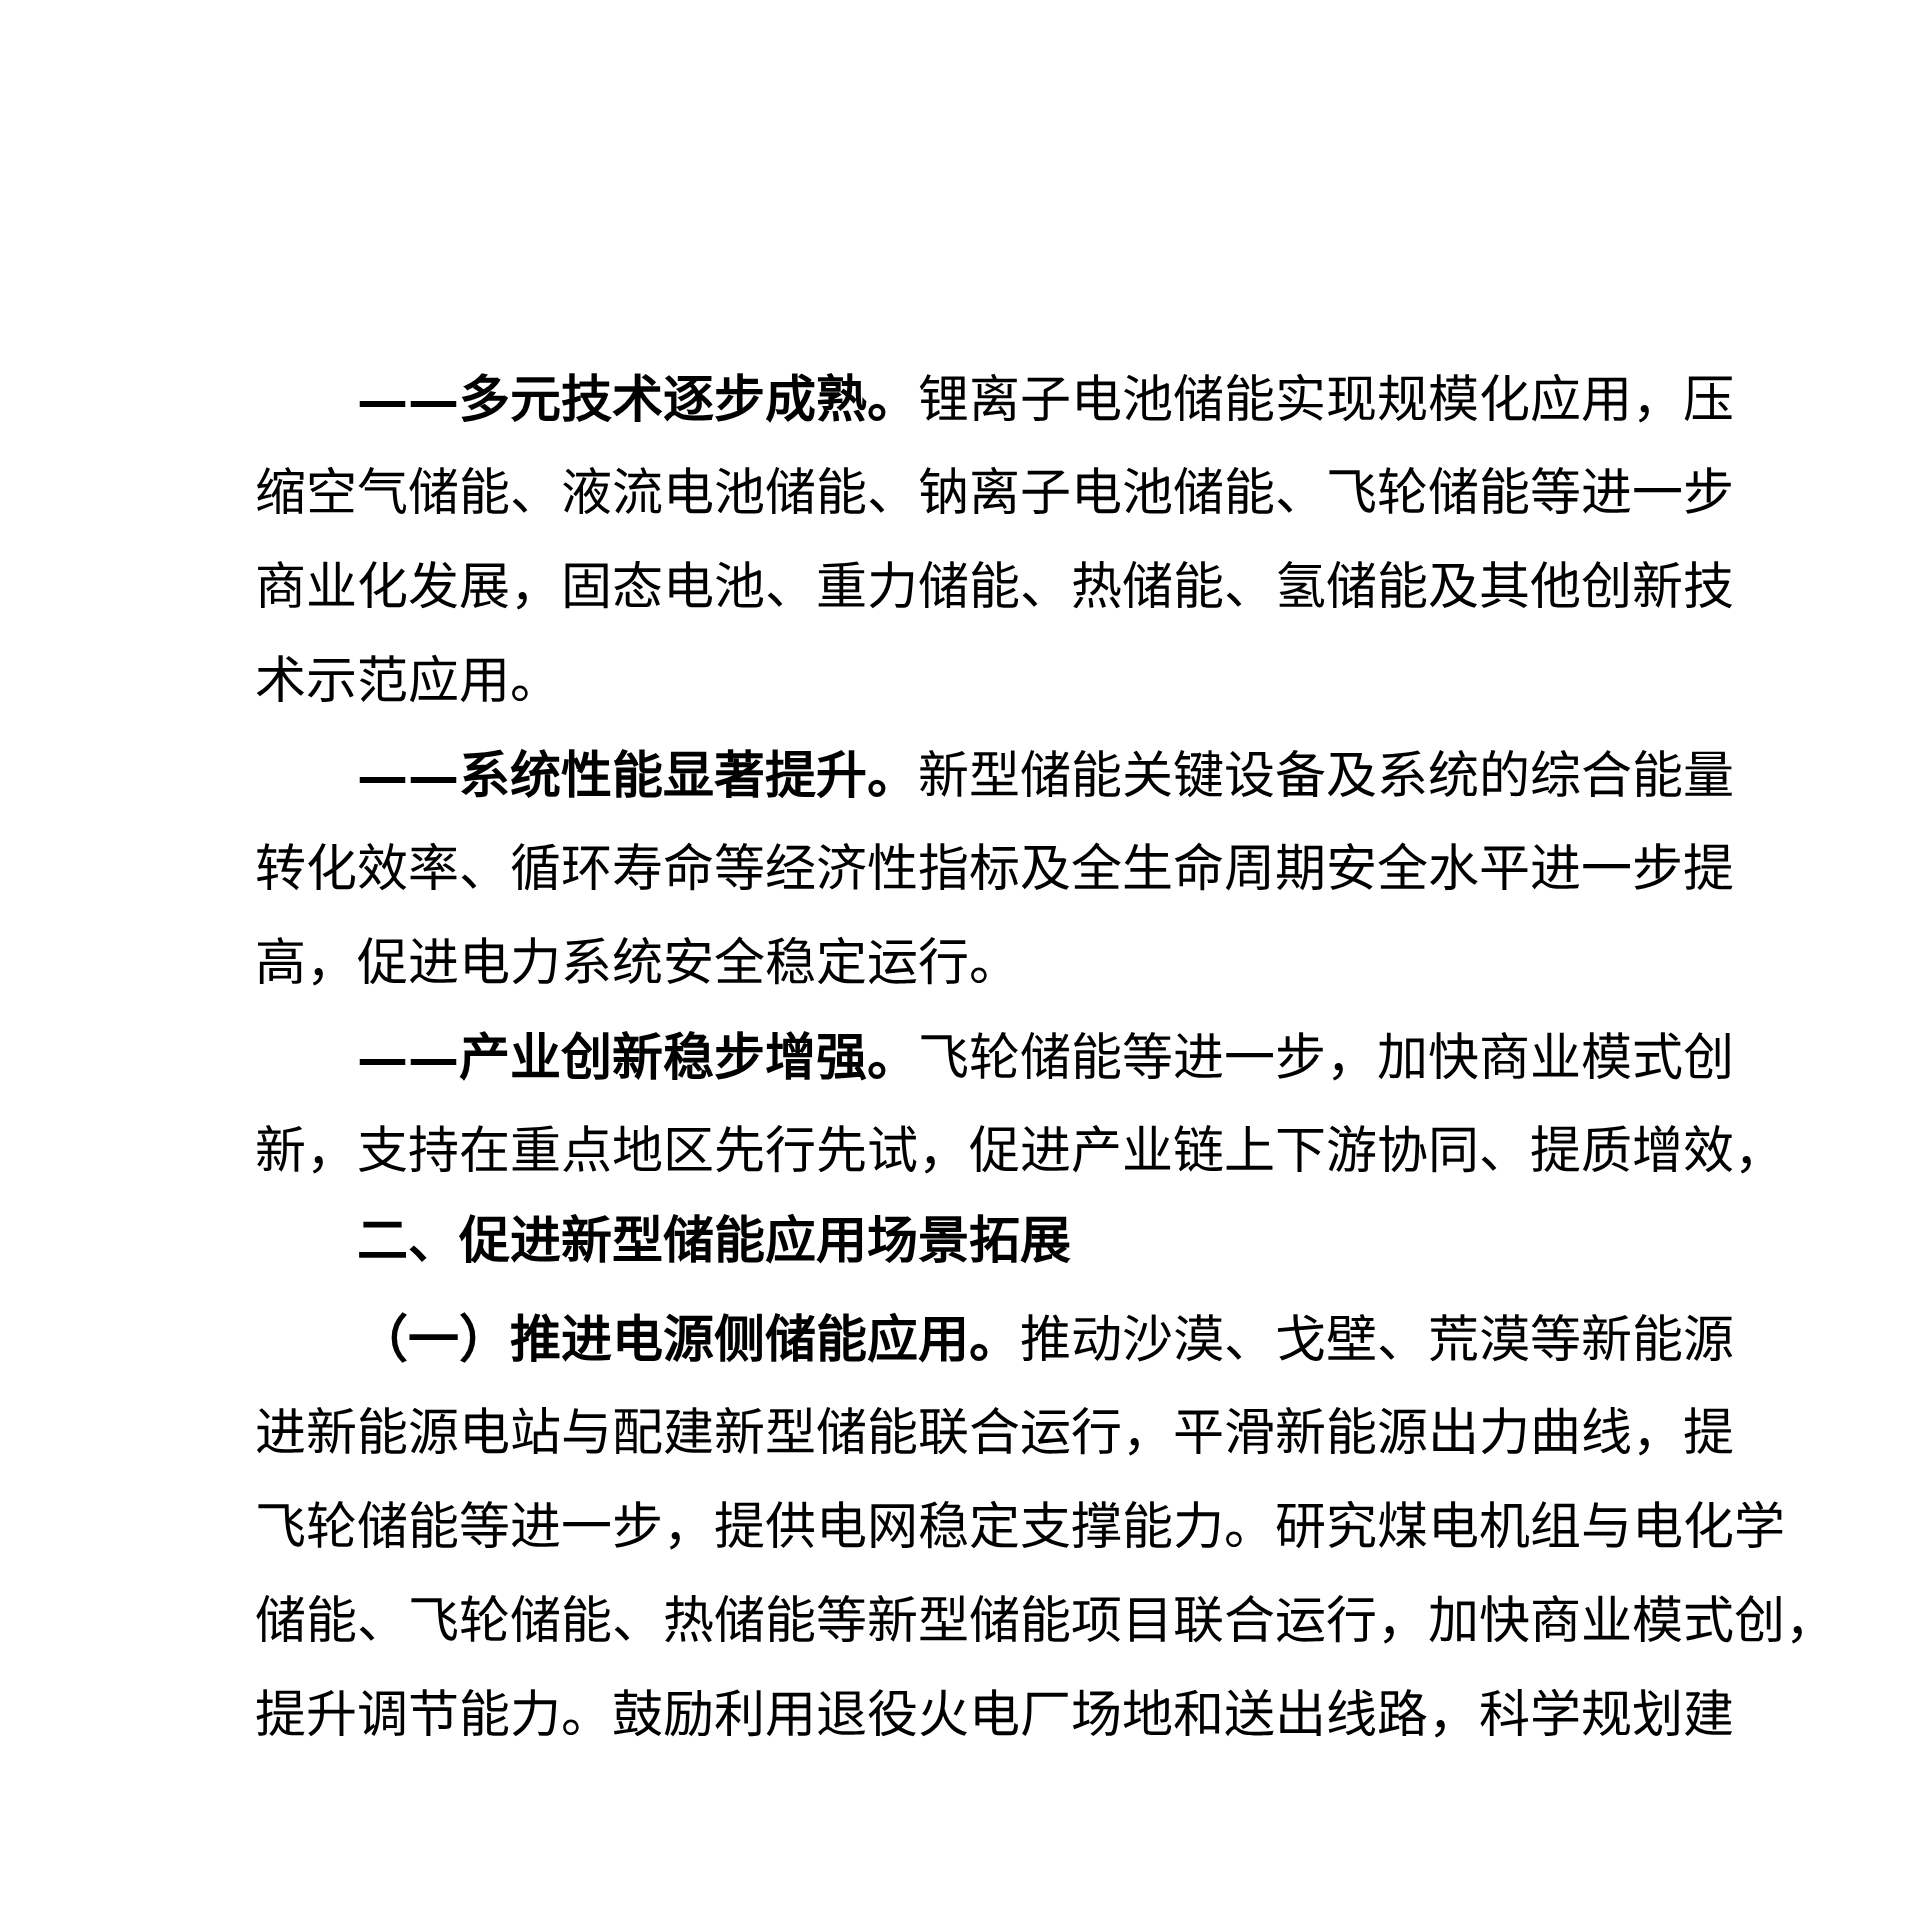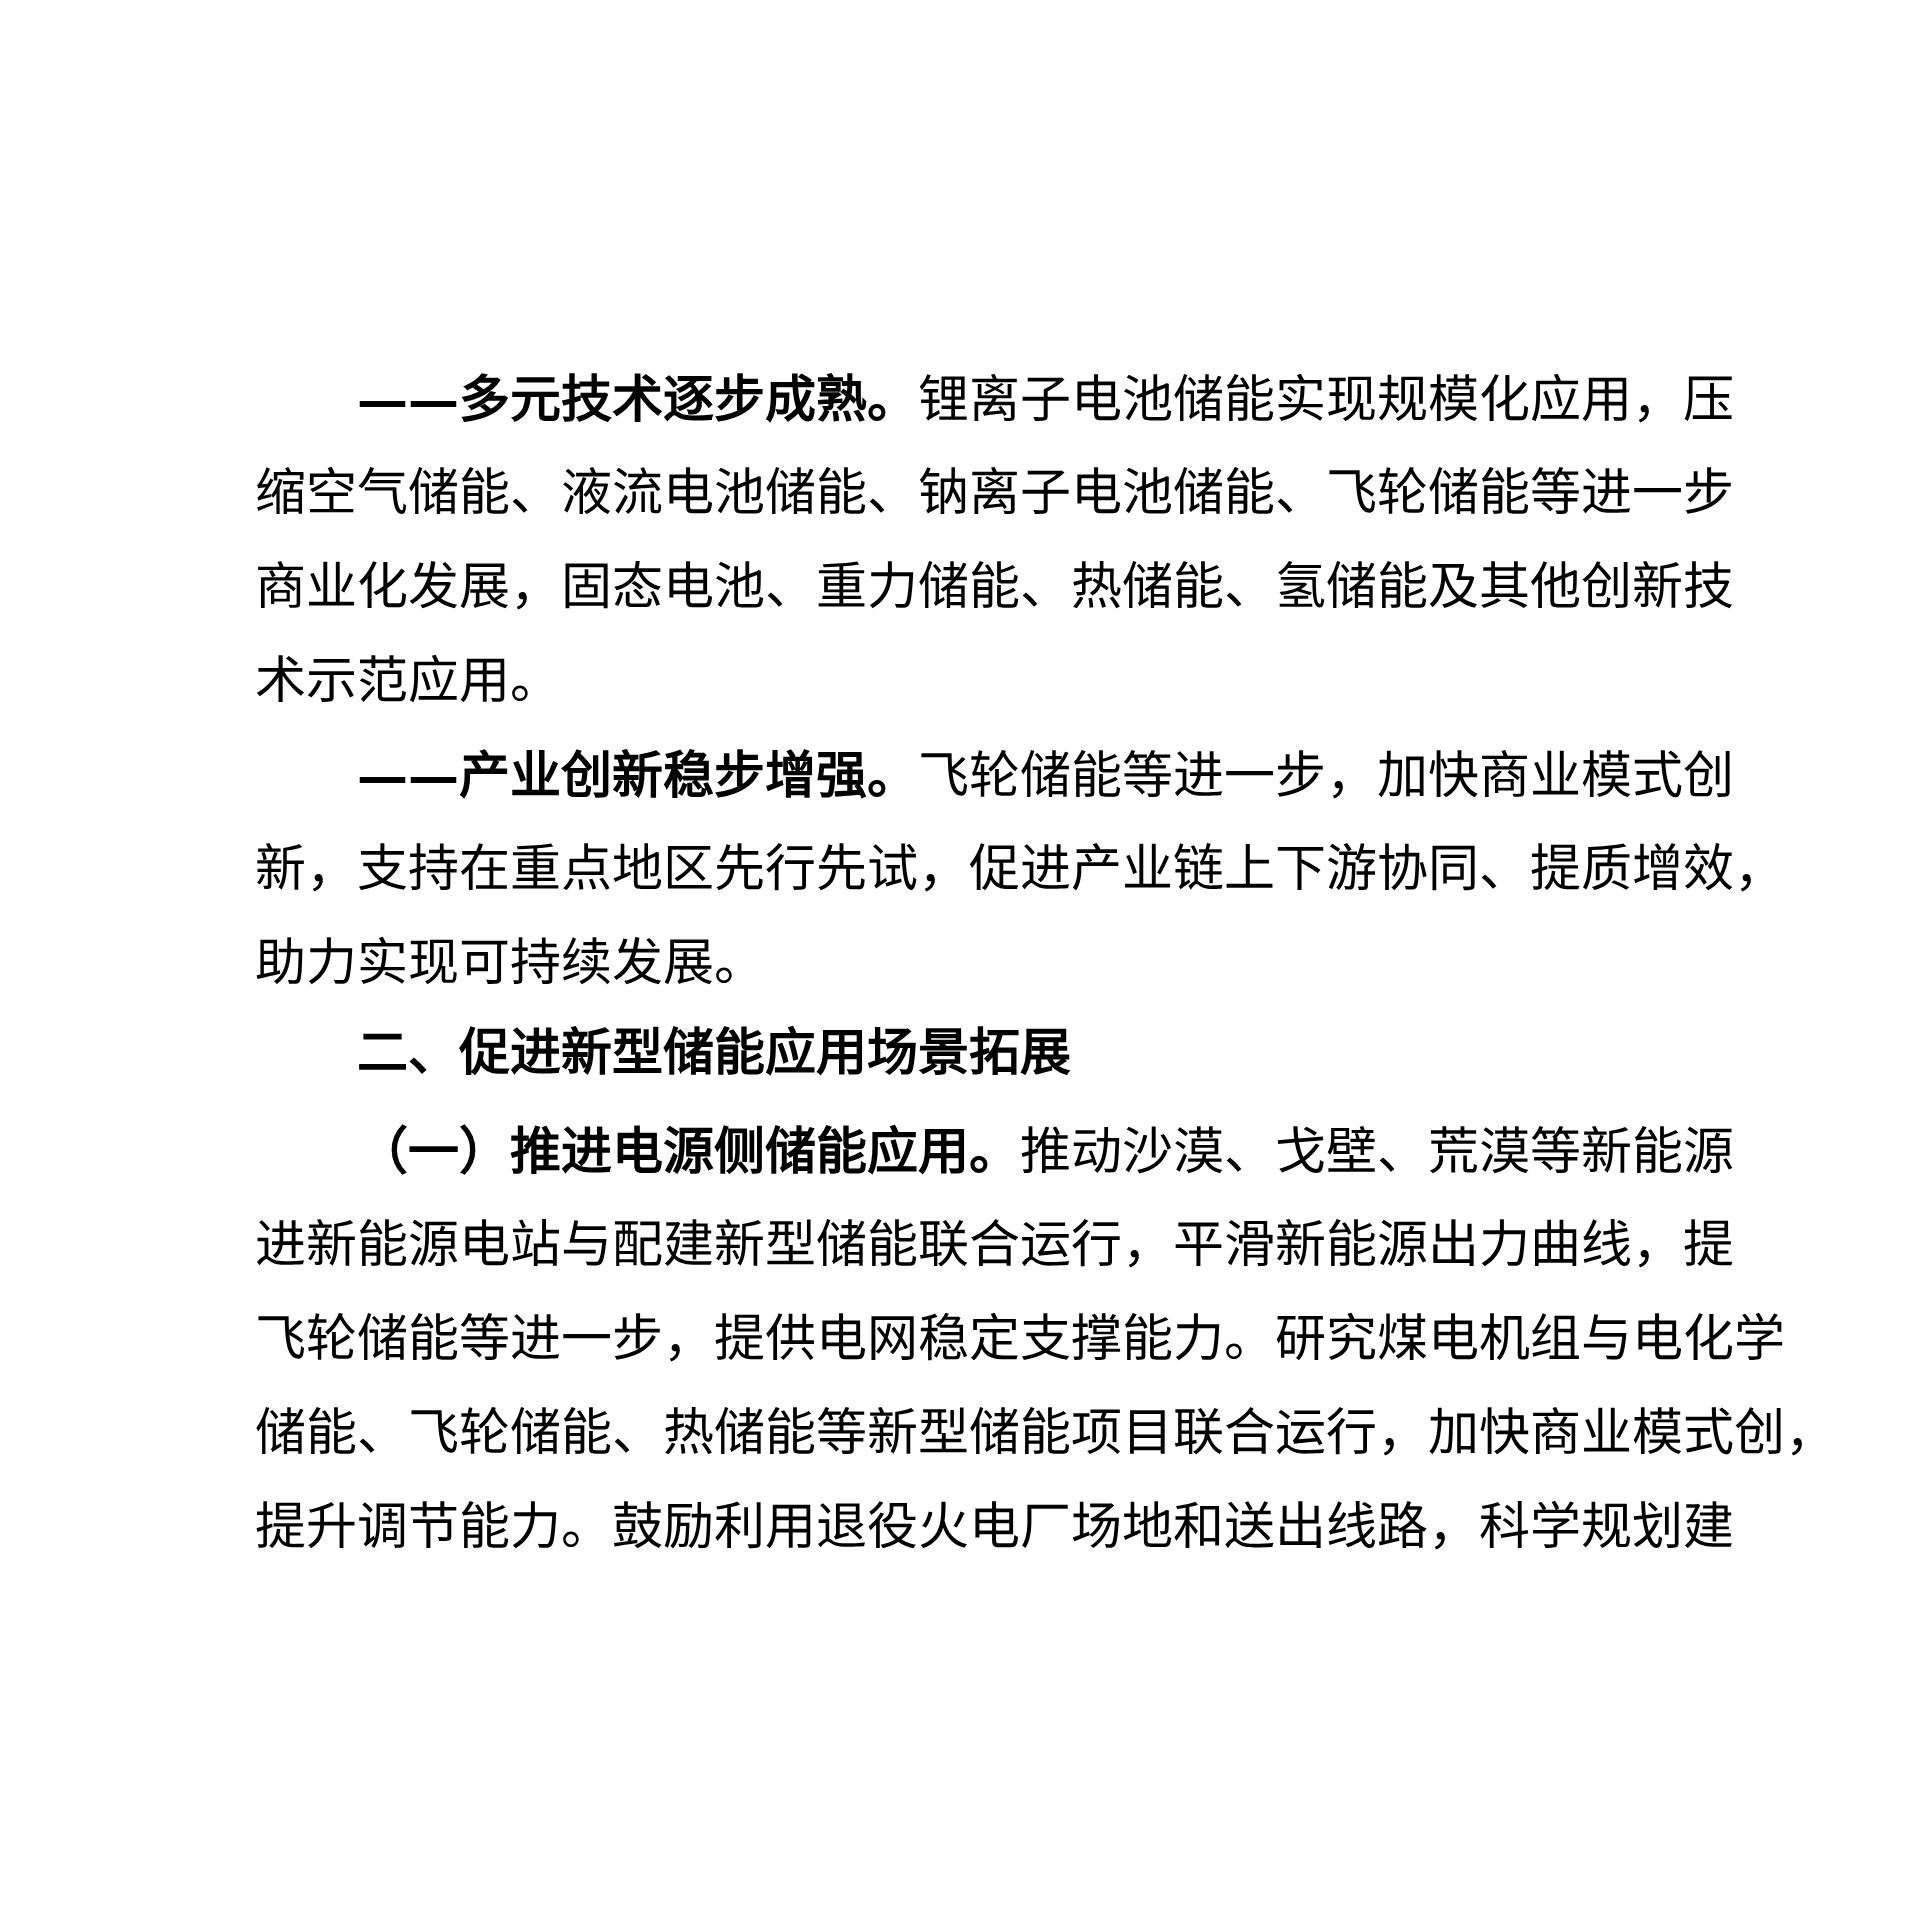--- a/index.html
+++ b/index.html
@@ -50,25 +50,29 @@
 <div class="page">
   <main class="textblock">
 
     <section class="paragraph">
       <div class="line indent"><span class="lead">——多元技术逐步成熟。</span><span>锂离子电池储能实现规模化应用，压</span></div>
       <div class="line"><span>缩空气储能、液流电池储能、钠离子电池储能、飞轮储能等进一步</span></div>
       <div class="line"><span>商业化发展，固态电池、重力储能、热储能、氢储能及其他创新技</span></div>
       <div class="line"><span>术示范应用。</span></div>
     </section>
 
+    <section class="paragraph">
+      <div class="line indent"><span class="lead">——系统性能显著提升。</span><span>新型储能关键设备及系统的综合能量</span></div>
+      <div class="line"><span>转化效率、循环寿命等经济性指标及全生命周期安全水平进一步提</span></div>
+      <div class="line"><span>高，促进电力系统安全稳定运行。</span></div>
+    </section>
 
     <section class="paragraph">
       <div class="line indent"><span class="lead">——产业创新稳步增强。</span><span>飞轮储能等进一步，加快商业模式创</span></div>
       <div class="line"><span>新，支持在重点地区先行先试，促进产业链上下游协同、提质增效，</span></div>
-      <div class="line"><span>助力实现可持续发展。</span></div>
     </section>
 
     <h2 class="line indent heading">二、促进新型储能应用场景拓展</h2>
 
     <section class="paragraph">
       <div class="line indent"><span class="lead">（一）推进电源侧储能应用。</span><span>推动沙漠、戈壁、荒漠等新能源</span></div>
       <div class="line"><span>进新能源电站与配建新型储能联合运行，平滑新能源出力曲线，提</span></div>
       <div class="line"><span>飞轮储能等进一步，提供电网稳定支撑能力。研究煤电机组与电化学</span></div>
       <div class="line"><span>储能、飞轮储能、热储能等新型储能项目联合运行，加快商业模式创，</span></div>
       <div class="line"><span>提升调节能力。鼓励利用退役火电厂场地和送出线路，科学规划建</span></div>

